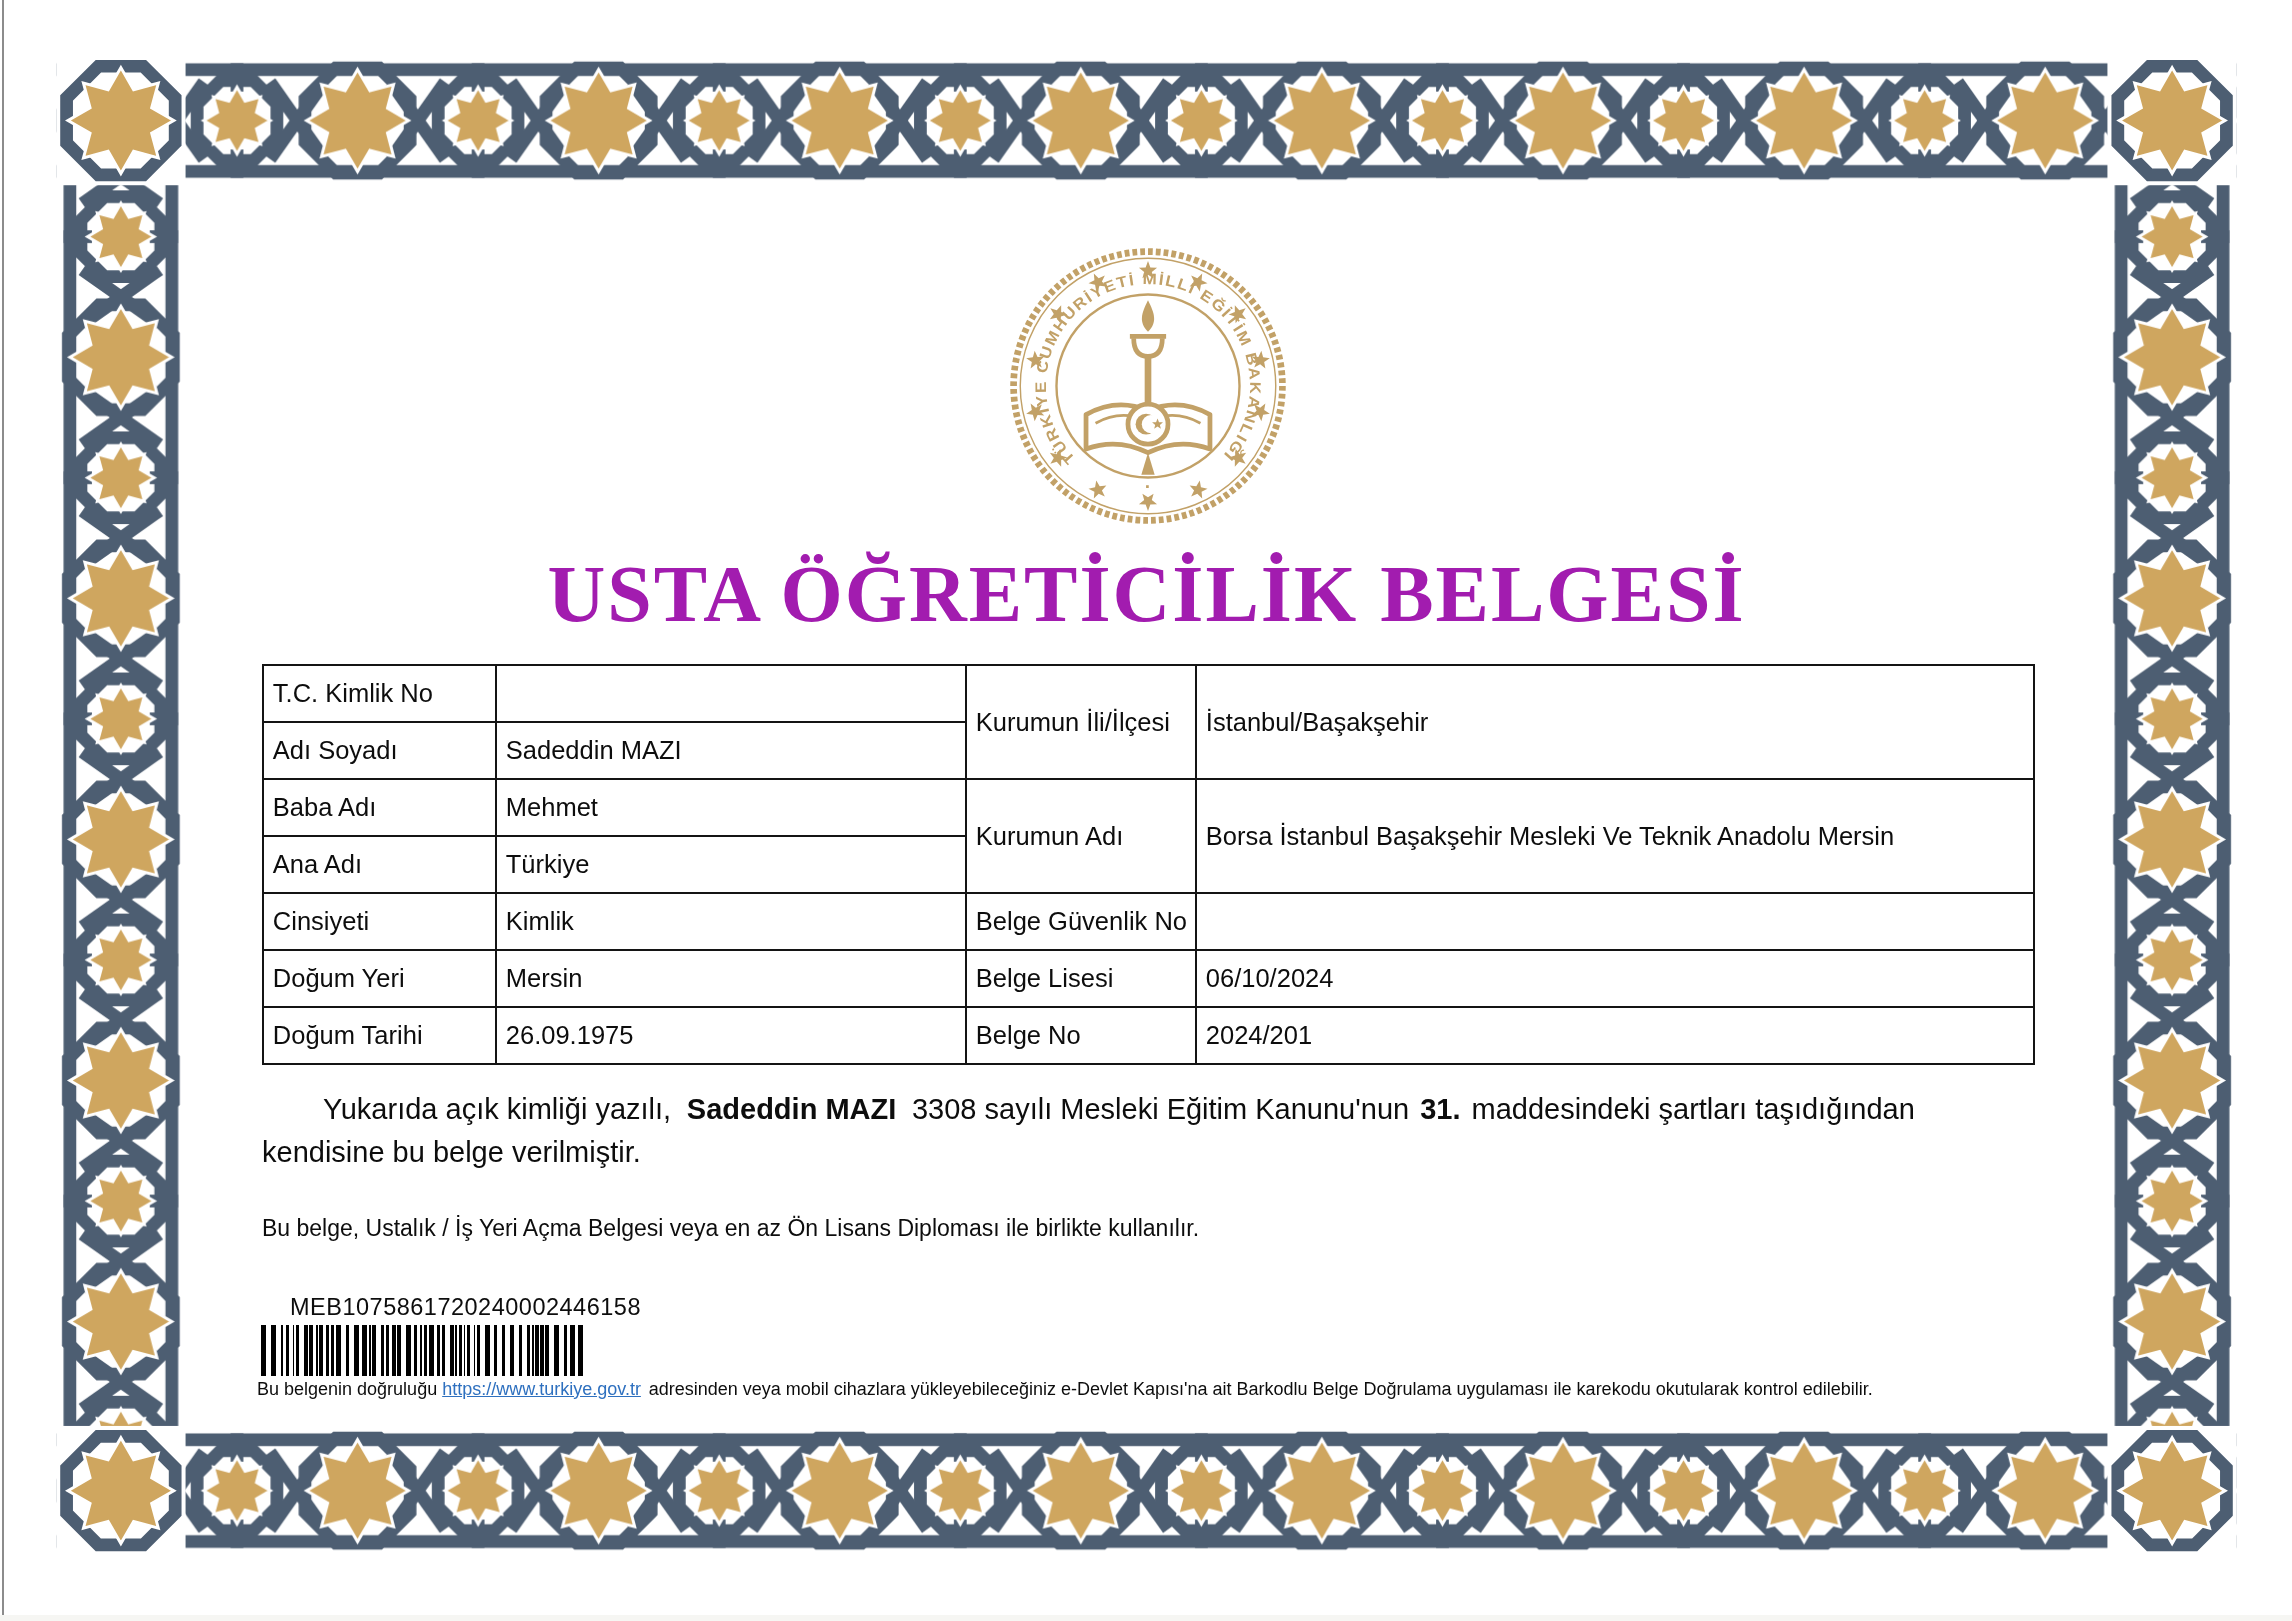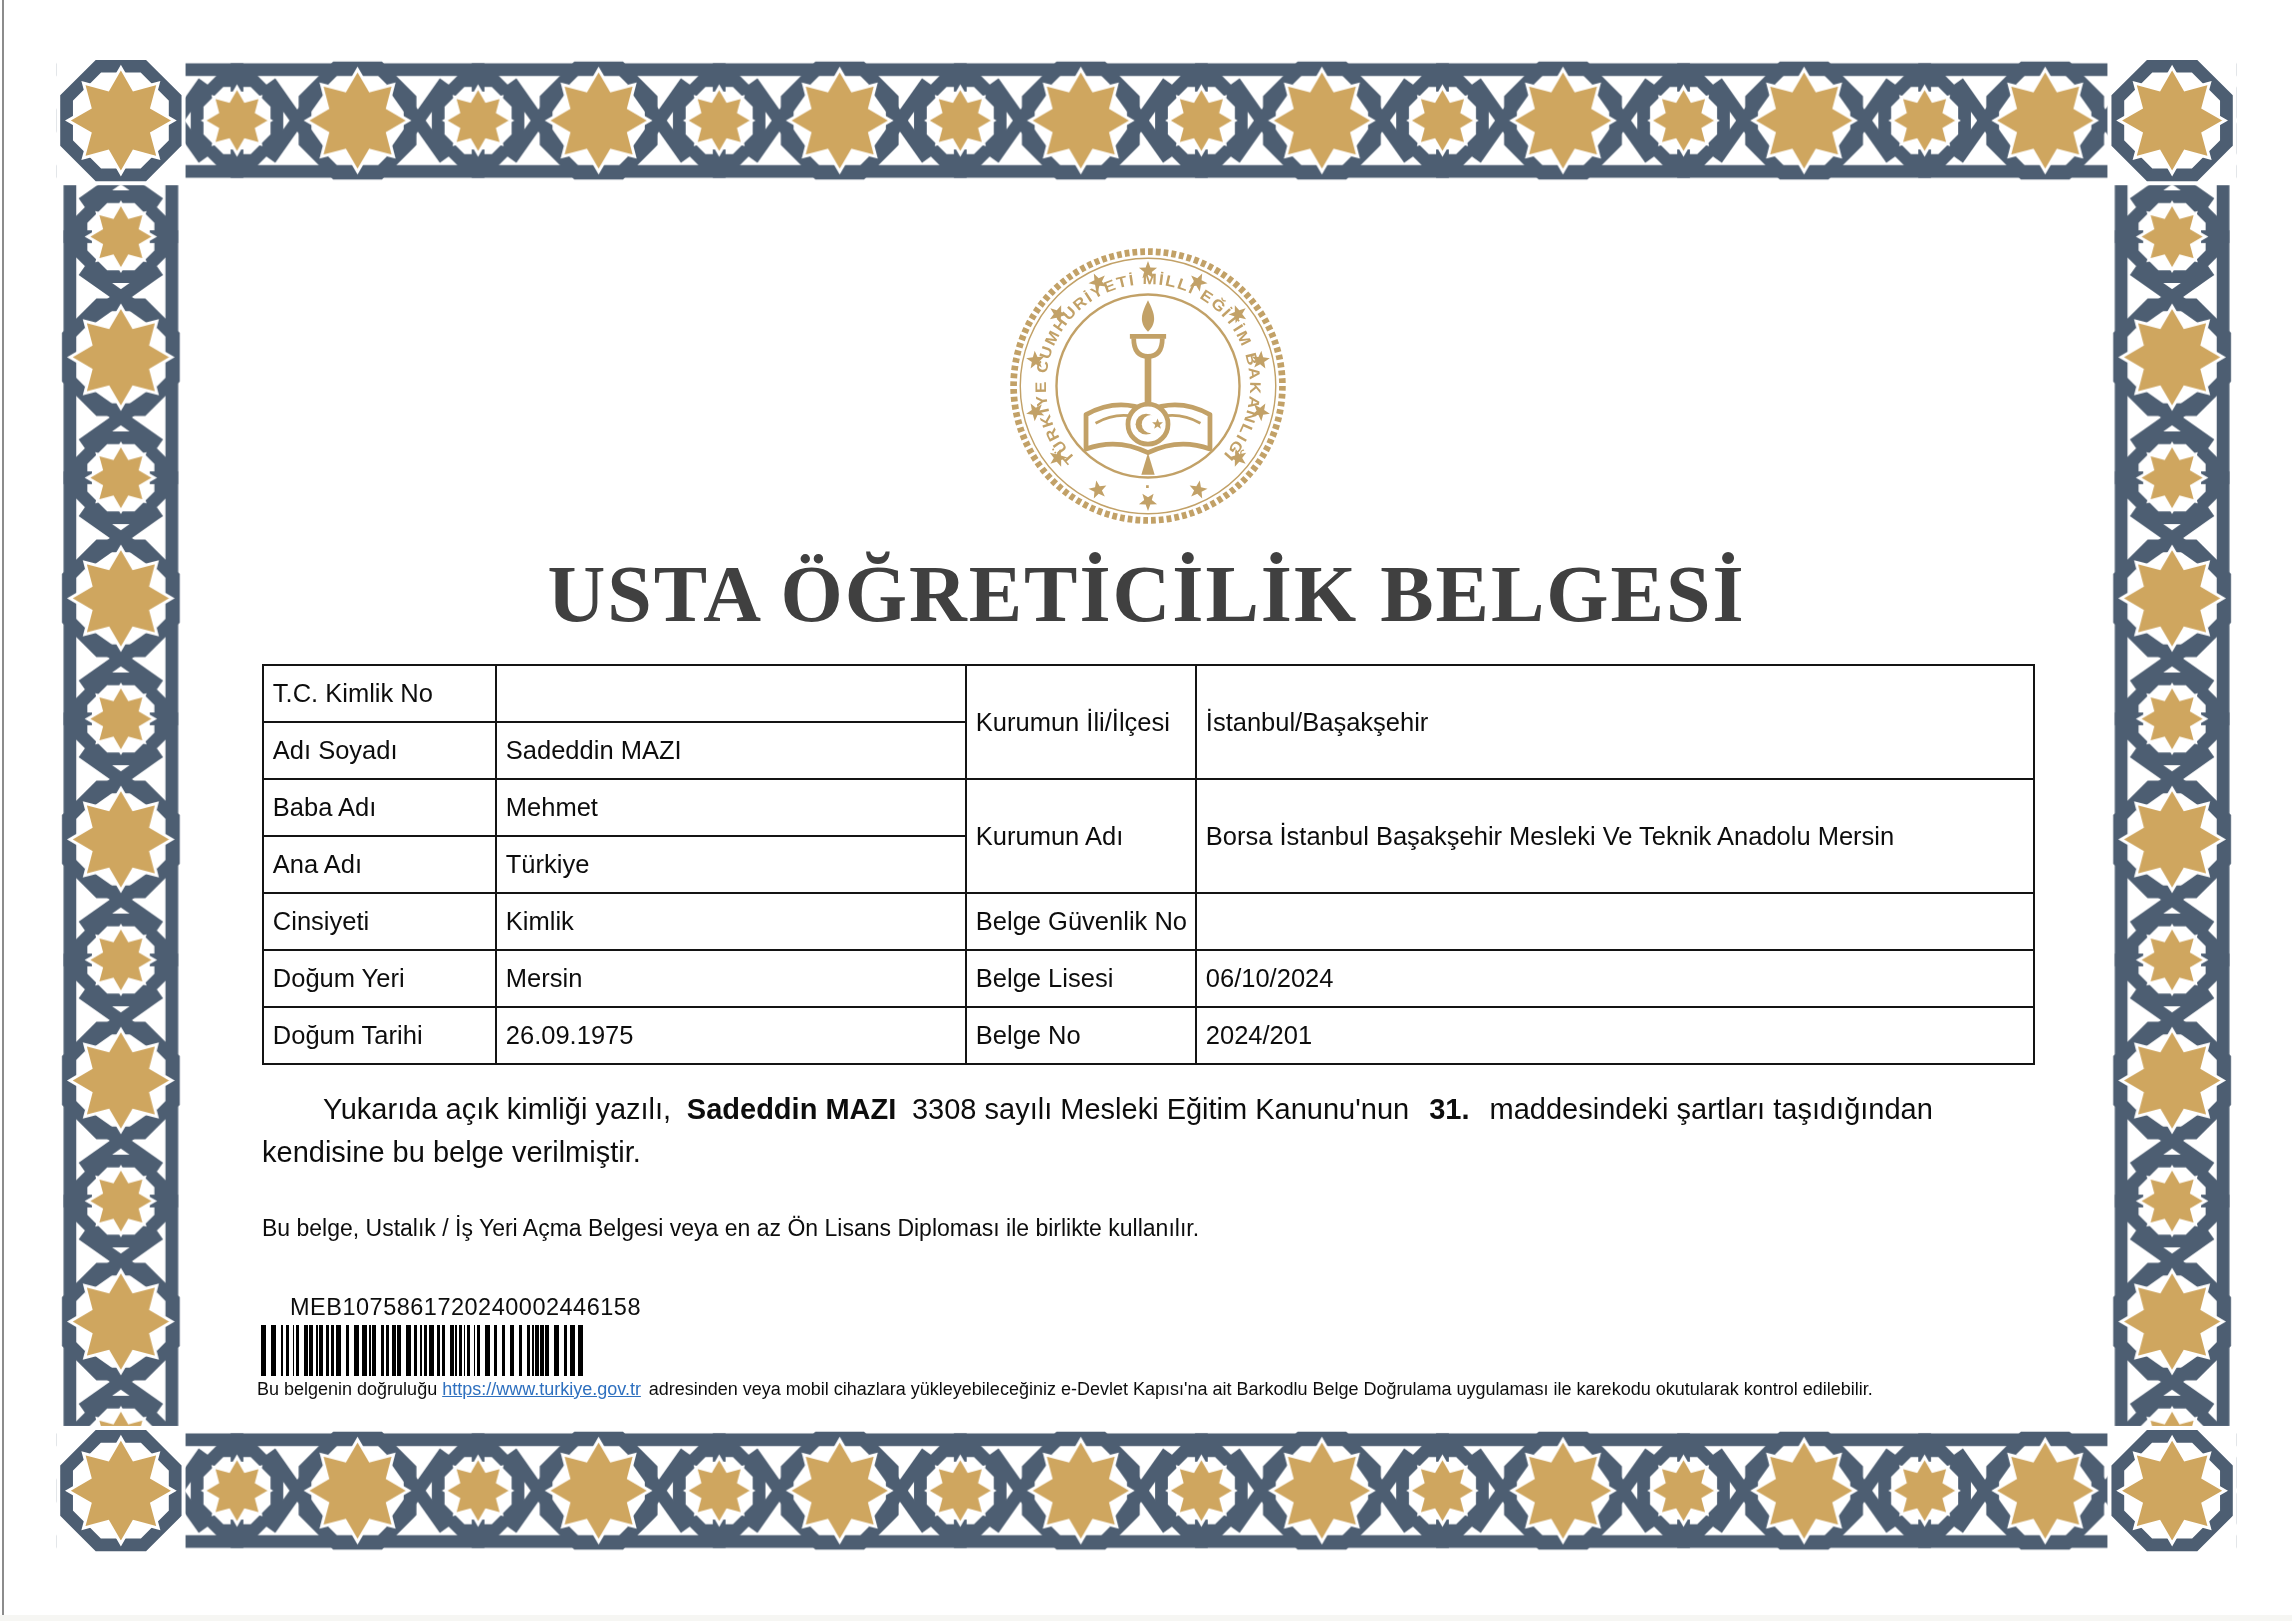--- a/index.html
+++ b/index.html
@@ -4,27 +4,27 @@
 <style>
   html,body{margin:0;padding:0;background:#ffffff;}
   #page{position:relative;width:2293px;height:1621px;background:#ffffff;overflow:hidden;
         font-family:"Liberation Sans",sans-serif;color:#0d0d0d;}
   #scan-edge{position:absolute;left:2px;top:0;bottom:0;width:2px;background:#8c8c8c;}
   #scan-bottom{position:absolute;left:0;right:0;bottom:0;height:5.9px;background:#f6f6f3;}
   #border-svg{position:absolute;left:0;top:0;}
   #emblem{position:absolute;left:1005px;top:243px;}
   #title{position:absolute;left:0;right:0;top:549px;text-align:center;
          font-family:"Liberation Serif",serif;font-weight:bold;font-size:80px;
-         letter-spacing:2px;color:#404040;}
+         letter-spacing:2px;color:#a21caf;}
   #info-table{position:absolute;left:262px;top:664px;border-collapse:collapse;table-layout:fixed;width:1772px;}
   #info-table td{border:2px solid #141414;height:55px;padding:0 3.9px 0 8.8px;font-size:25.5px;
                  vertical-align:middle;overflow:hidden;white-space:nowrap;}
   #p1{position:absolute;left:262px;top:1088px;width:1715px;font-size:29px;line-height:43px;text-indent:61px;}
   #p1 .bname{font-weight:bold;margin:0 15.7px;}
-  #p1 .bartic{font-weight:bold;margin:0 20px;}
+  #p1 .bartic{font-weight:bold;margin:0 11px;}
   #p2{position:absolute;left:262px;top:1215px;width:1862px;font-size:23px;}
   #meb-code{position:absolute;left:290px;top:1294px;font-size:23.5px;letter-spacing:0.5px;}
   #barcode{position:absolute;left:261px;top:1325px;width:369px;height:51px;overflow:hidden;
            white-space:nowrap;font-size:0;background:#fff;}
   #footer{position:absolute;left:257px;top:1379px;width:1970px;font-size:18px;}
   #footer a{color:#2e70bf;text-decoration:underline;margin-right:7.8px;}
 </style>
 </head>
 <body>
 

